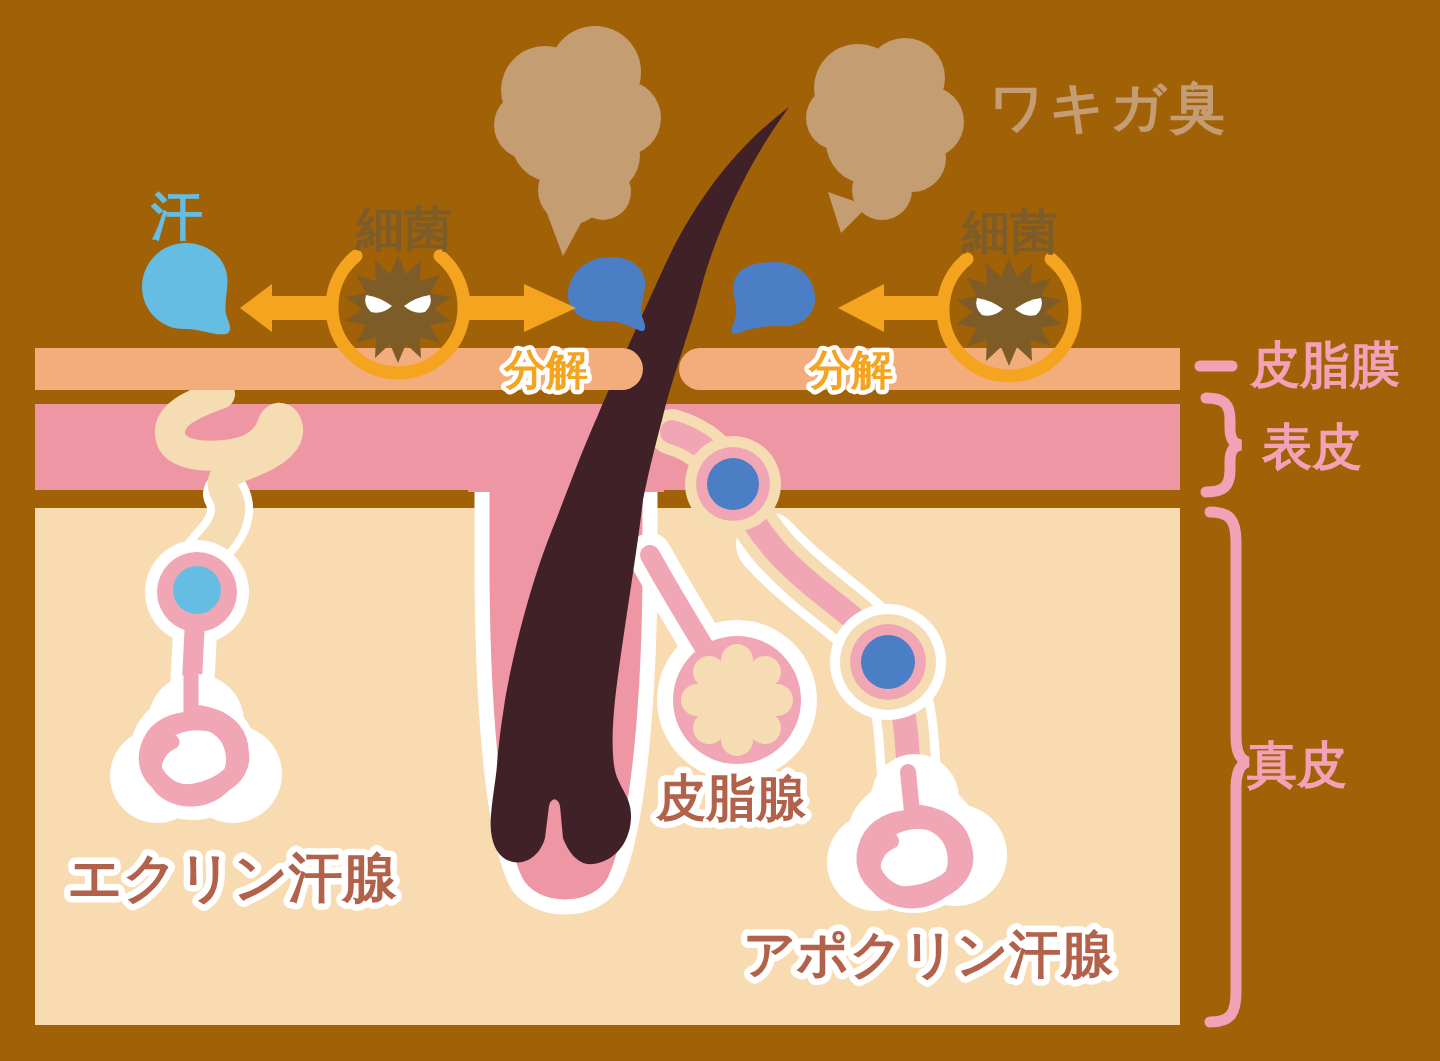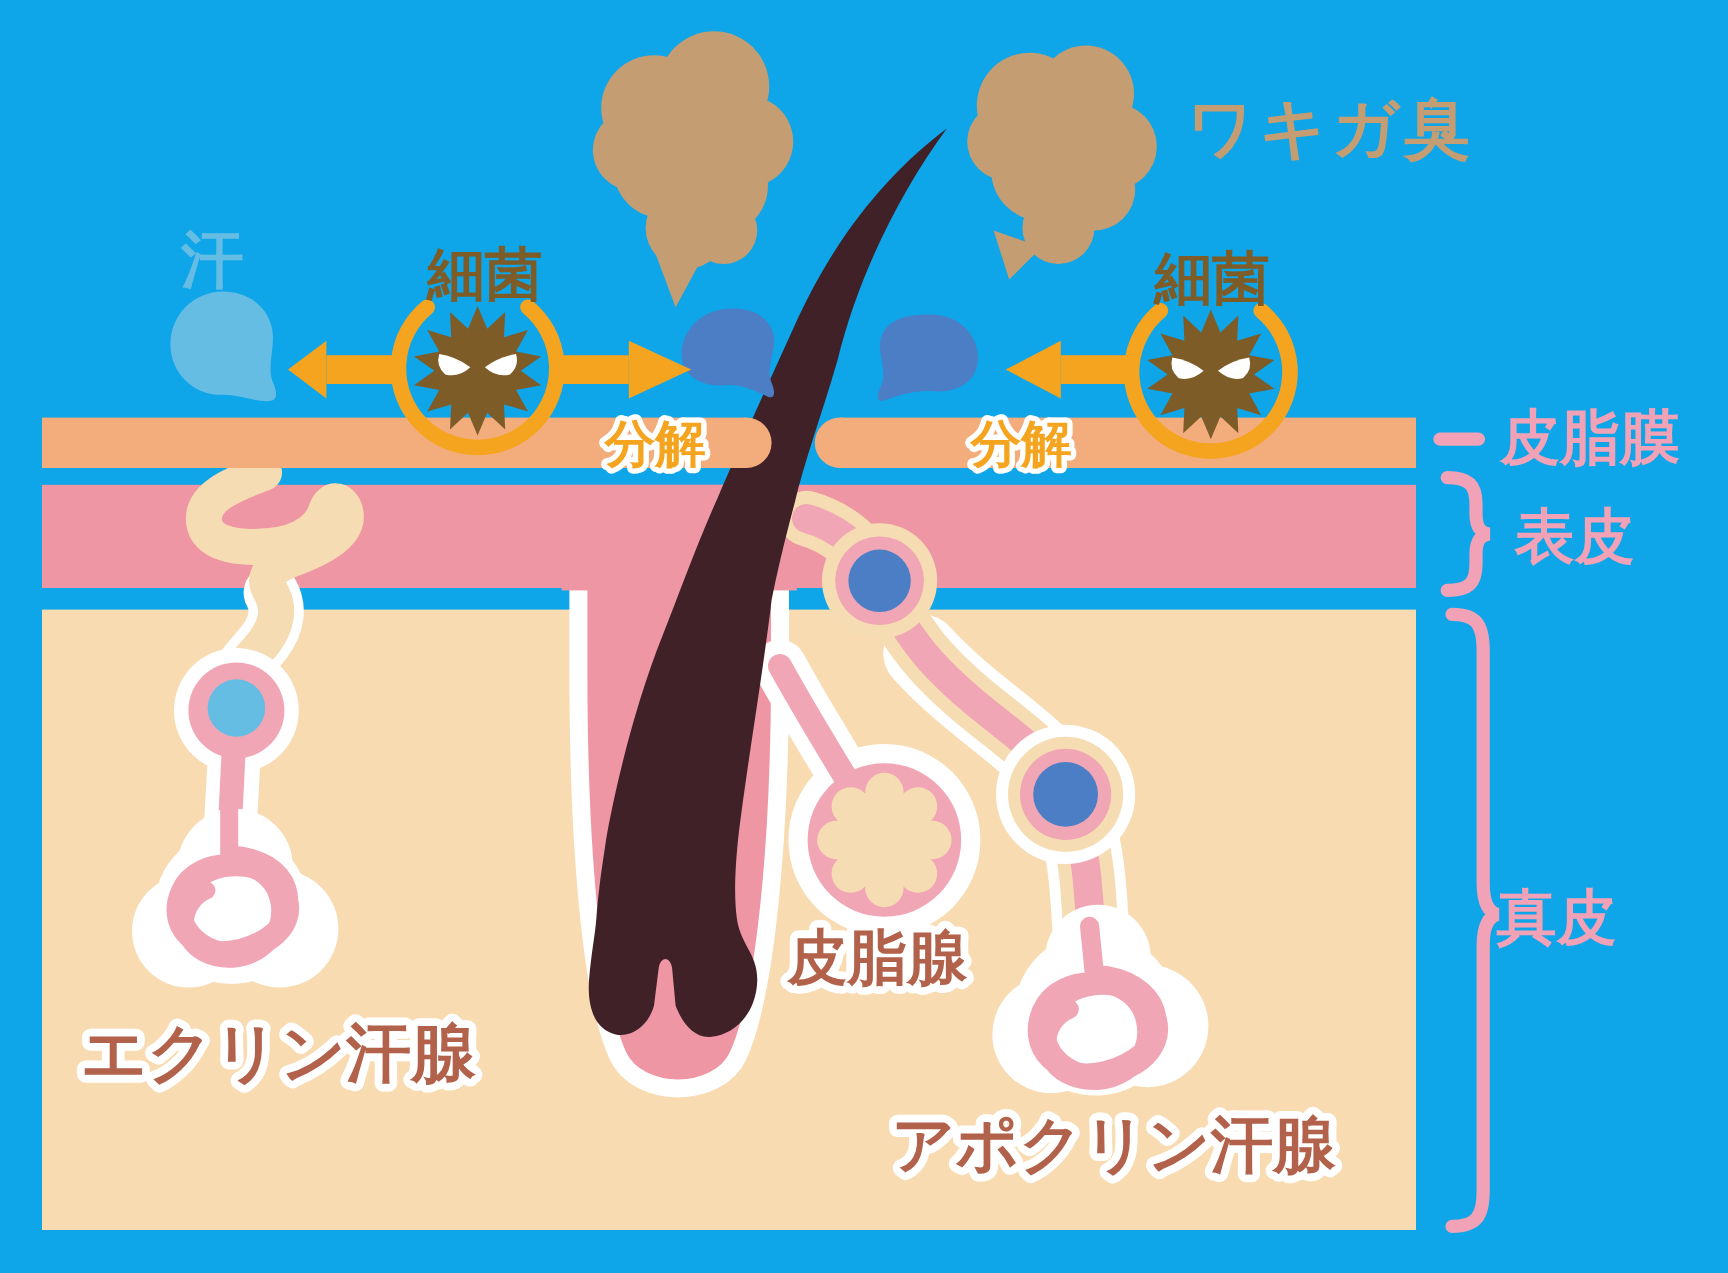--- a/index.html
+++ b/index.html
@@ -1,16 +1,16 @@
 <!DOCTYPE html>
 <html style="--c-odor_tan: #C59D72; --c-bacteria_brown: #7E5C28; --c-orange: #F5A41F; --c-light_blue: #66BDE4; --c-dark_blue: #4C7EC5; --c-sebum_peach: #F3AD7C; --c-epidermis_pink: #EE96A3; --c-dermis_cream: #F8DBB1; --c-duct_pink: #F1A6B6; --c-duct_cream: #F6DCB2; --c-hair_brown: #3F2127; --c-label_pink: #F2A2B6; --c-label_brick: #B2614B;"><head>
 <meta charset="utf-8">
 <style>
   html,body{margin:0;padding:0;background:#ffffff;}
-  .stage{width:1440px;height:1061px;position:relative;background:#0ea5e9;overflow:hidden;}
+  .stage{width:1440px;height:1061px;position:relative;background:#a16207;overflow:hidden;}
   svg{display:block;}
   text{font-family:"DejaVu Sans","Liberation Sans",sans-serif;font-weight:bold;}
   .outlined{stroke:#ffffff;paint-order:stroke;stroke-linejoin:round;}
   .t-tan{fill:var(--c-odor_tan);}
   .t-brown{fill:var(--c-bacteria_brown);}
   .t-orange{fill:var(--c-orange);stroke-width:9px;}
   .t-lblue{fill:var(--c-light_blue);}
   .t-pink{fill:var(--c-label_pink);}
   .t-brick{fill:var(--c-label_brick);stroke-width:13px;}
 </style>

